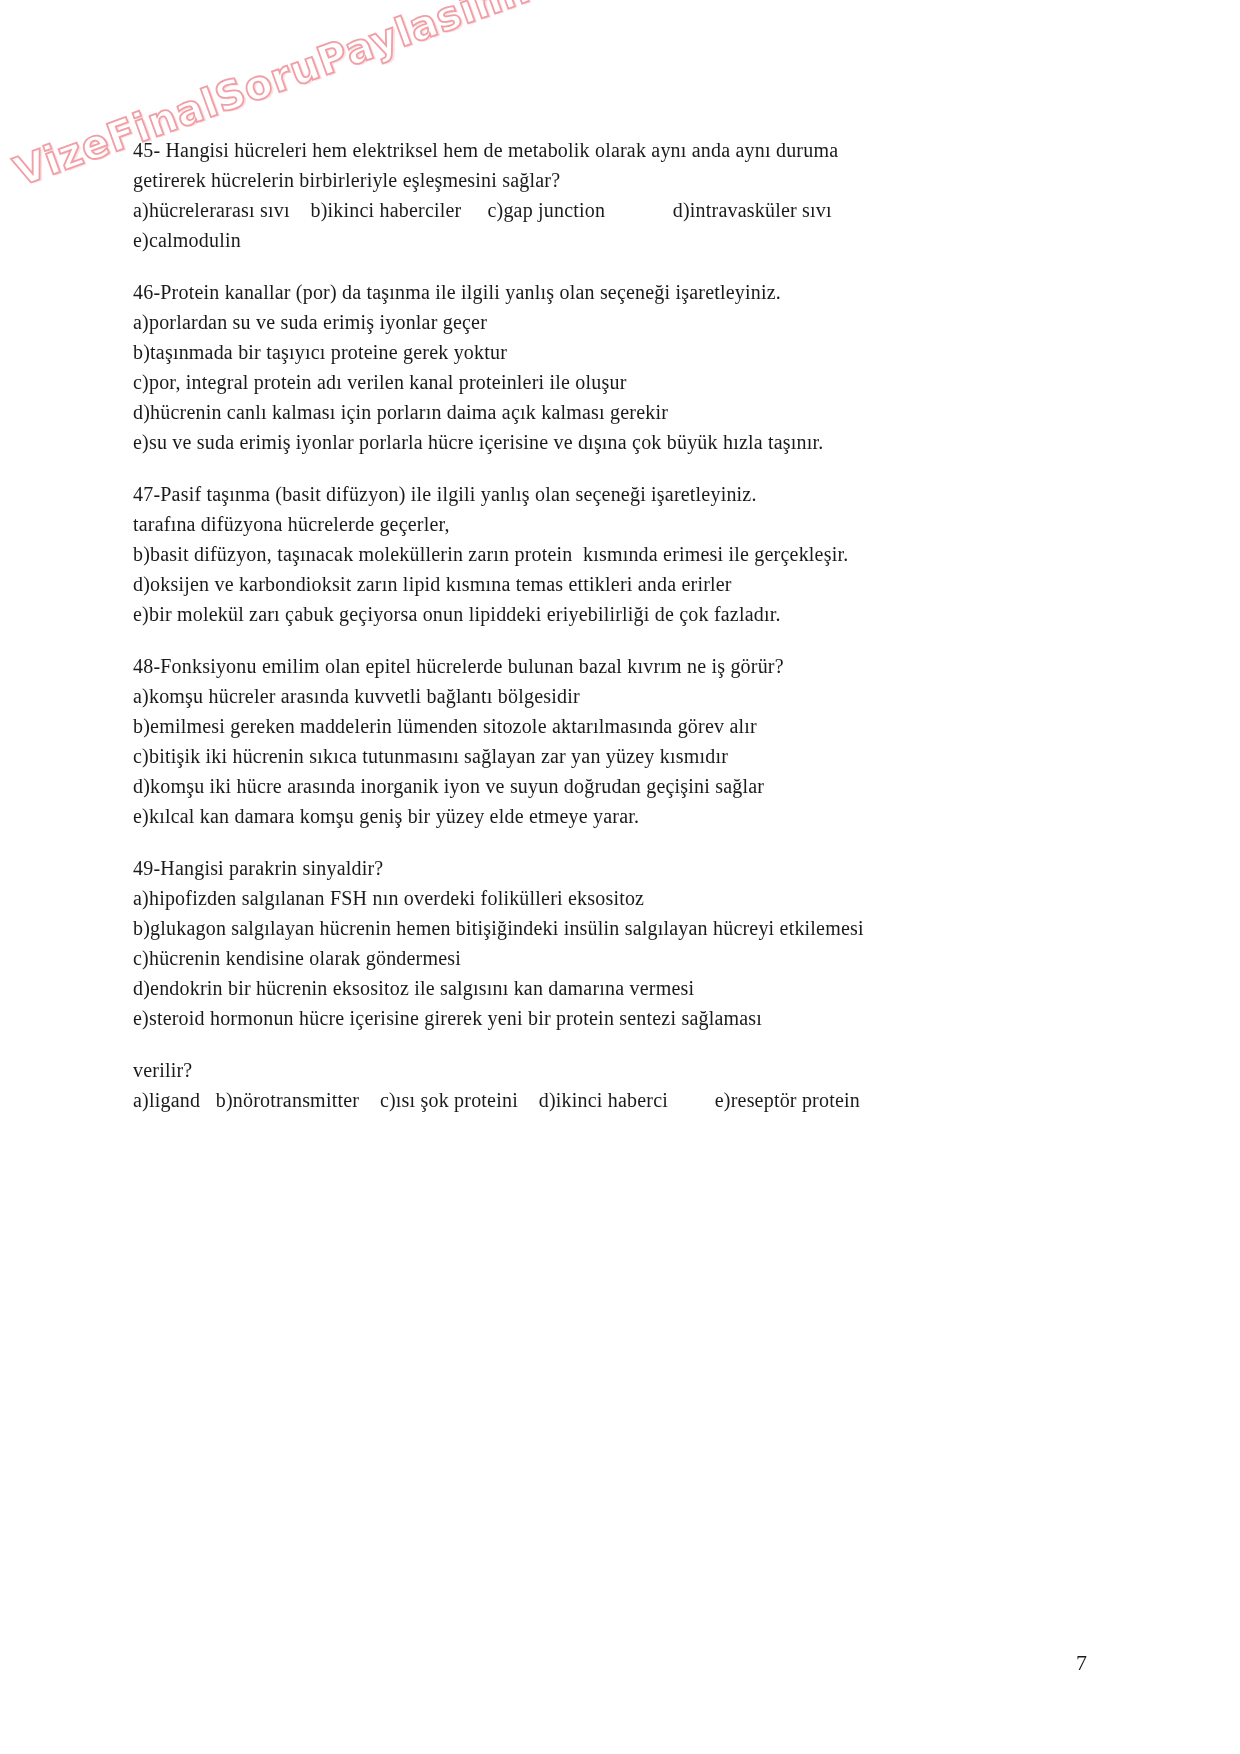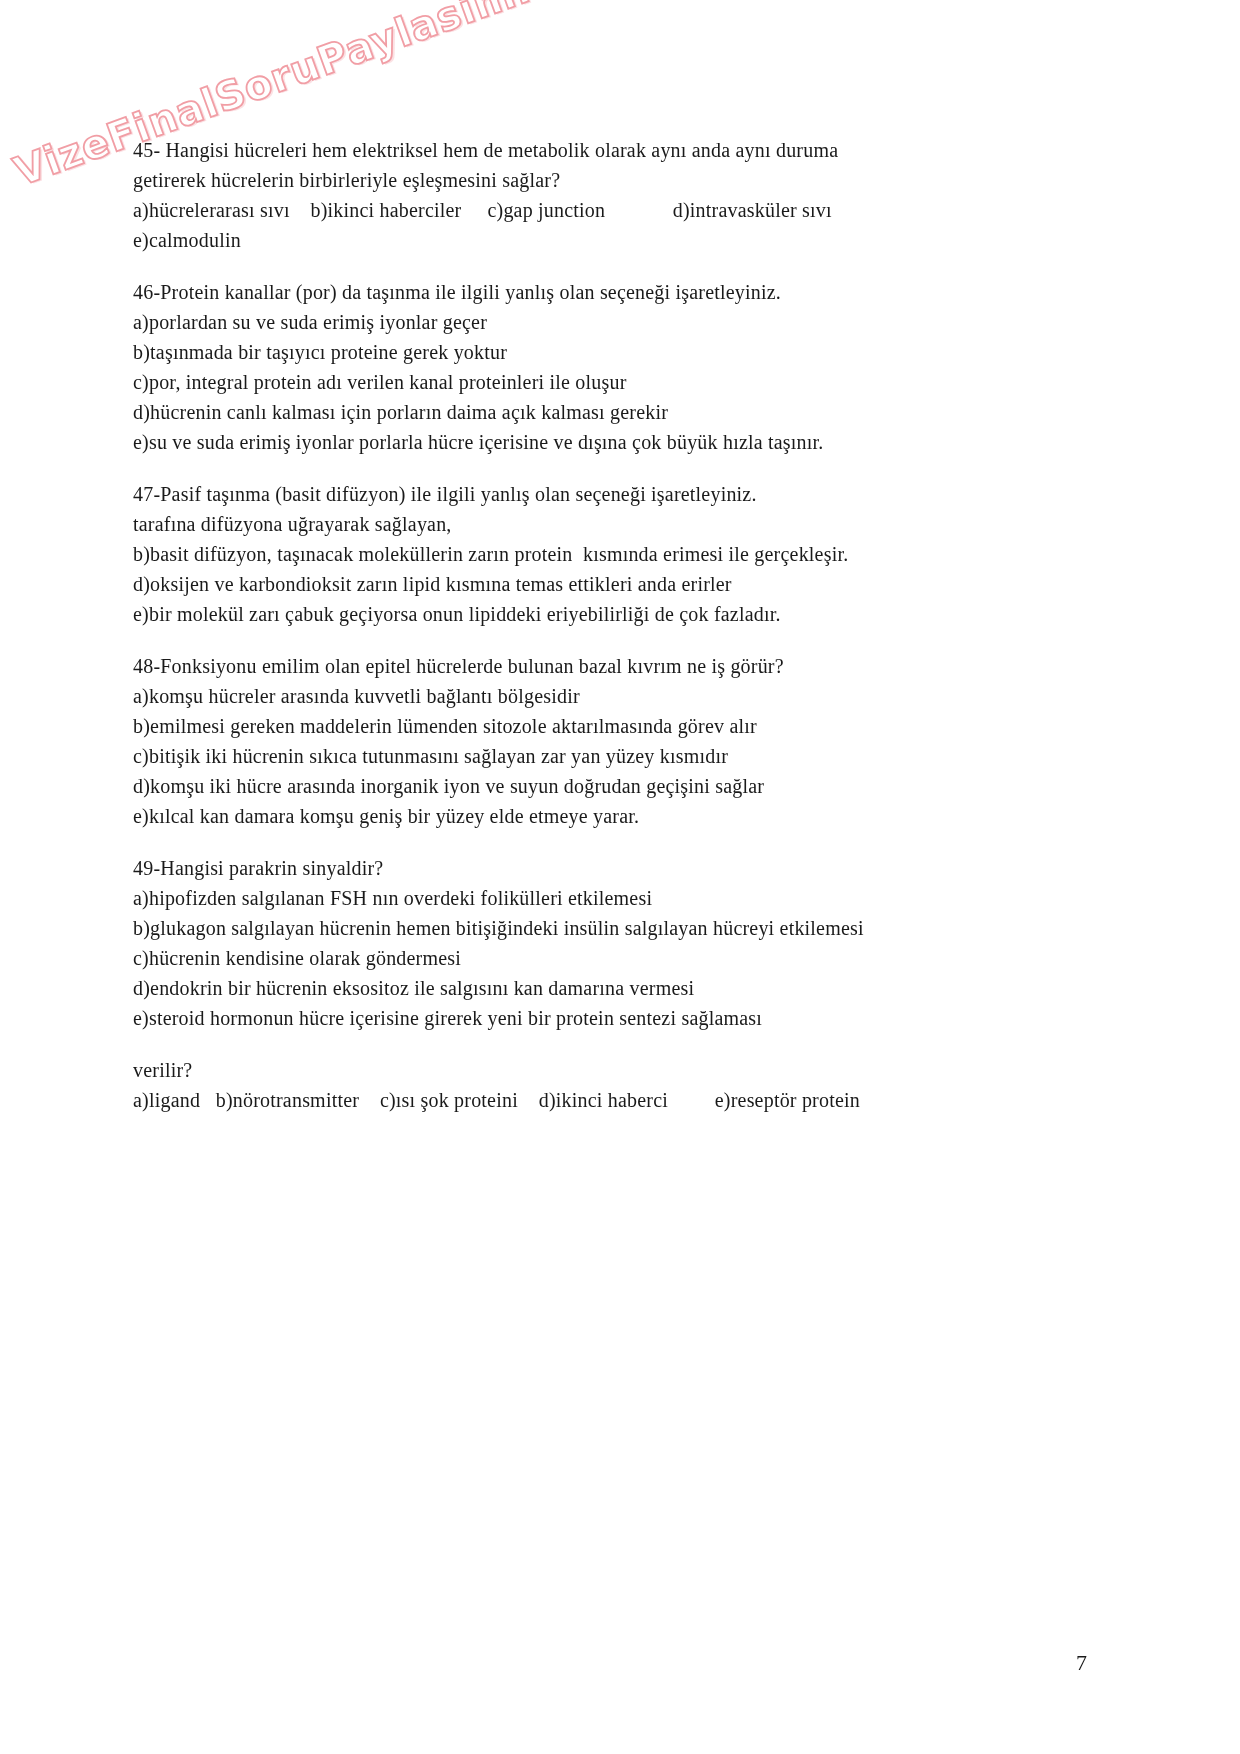--- a/index.html
+++ b/index.html
@@ -78,38 +78,38 @@
       <div class="line">46-Protein kanallar (por) da taşınma ile ilgili yanlış olan seçeneği işaretleyiniz.</div>
       <div class="line">a)porlardan su ve suda erimiş iyonlar geçer</div>
       <div class="line">b)taşınmada bir taşıyıcı proteine gerek yoktur</div>
       <div class="line">c)por, integral protein adı verilen kanal proteinleri ile oluşur</div>
       <div class="line">d)hücrenin canlı kalması için porların daima açık kalması gerekir</div>
       <div class="line">e)su ve suda erimiş iyonlar porlarla hücre içerisine ve dışına çok büyük hızla taşınır.</div>
     </div>
 
     <div class="question">
       <div class="line">47-Pasif taşınma (basit difüzyon) ile ilgili yanlış olan seçeneği işaretleyiniz.</div>
-      <div class="line">tarafına difüzyona uğrayarak sağlayan,</div>
+      <div class="line">tarafına difüzyona hücrelerde geçerler,</div>
       <div class="line">b)basit difüzyon, taşınacak moleküllerin zarın protein  kısmında erimesi ile gerçekleşir.</div>
       <div class="line">d)oksijen ve karbondioksit zarın lipid kısmına temas ettikleri anda erirler</div>
       <div class="line">e)bir molekül zarı çabuk geçiyorsa onun lipiddeki eriyebilirliği de çok fazladır.</div>
     </div>
 
     <div class="question">
       <div class="line">48-Fonksiyonu emilim olan epitel hücrelerde bulunan bazal kıvrım ne iş görür?</div>
       <div class="line">a)komşu hücreler arasında kuvvetli bağlantı bölgesidir</div>
       <div class="line">b)emilmesi gereken maddelerin lümenden sitozole aktarılmasında görev alır</div>
       <div class="line">c)bitişik iki hücrenin sıkıca tutunmasını sağlayan zar yan yüzey kısmıdır</div>
       <div class="line">d)komşu iki hücre arasında inorganik iyon ve suyun doğrudan geçişini sağlar</div>
       <div class="line">e)kılcal kan damara komşu geniş bir yüzey elde etmeye yarar.</div>
     </div>
 
     <div class="question">
       <div class="line">49-Hangisi parakrin sinyaldir?</div>
-      <div class="line">a)hipofizden salgılanan FSH nın overdeki folikülleri etkilemesi</div>
+      <div class="line">a)hipofizden salgılanan FSH nın overdeki folikülleri eksositoz</div>
       <div class="line">b)glukagon salgılayan hücrenin hemen bitişiğindeki insülin salgılayan hücreyi etkilemesi</div>
       <div class="line">c)hücrenin kendisine olarak göndermesi</div>
       <div class="line">d)endokrin bir hücrenin eksositoz ile salgısını kan damarına vermesi</div>
       <div class="line">e)steroid hormonun hücre içerisine girerek yeni bir protein sentezi sağlaması</div>
     </div>
 
     <div class="question">
       <div class="line">verilir?</div>
       <div class="line">a)ligand   b)nörotransmitter    c)ısı şok proteini    d)ikinci haberci         e)reseptör protein</div>
     </div>

